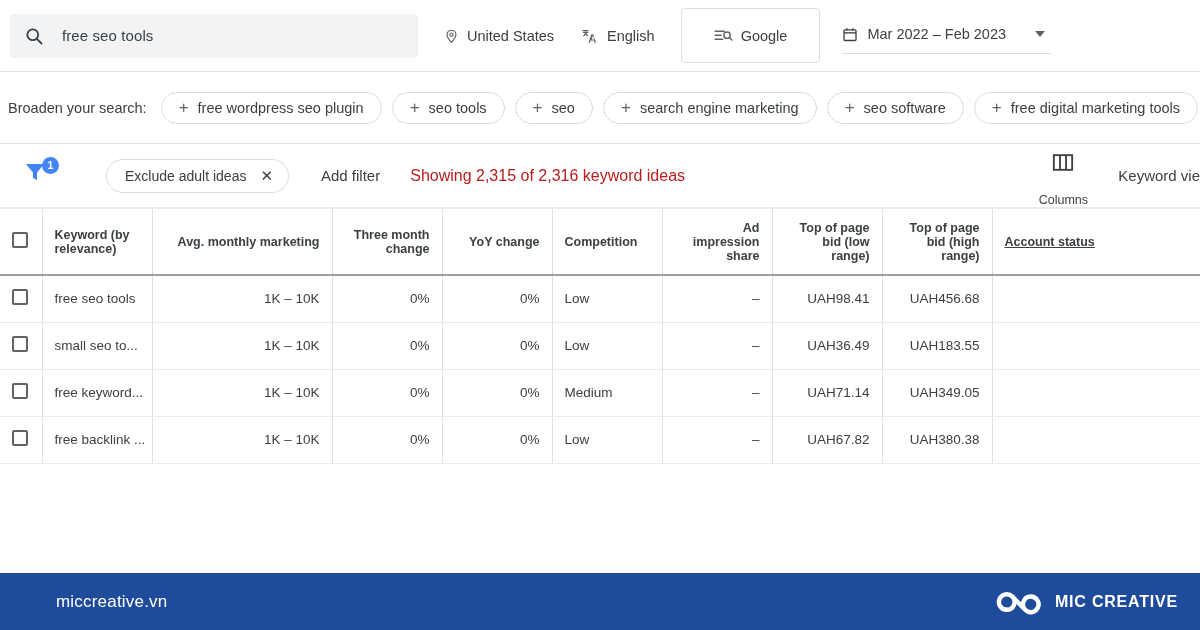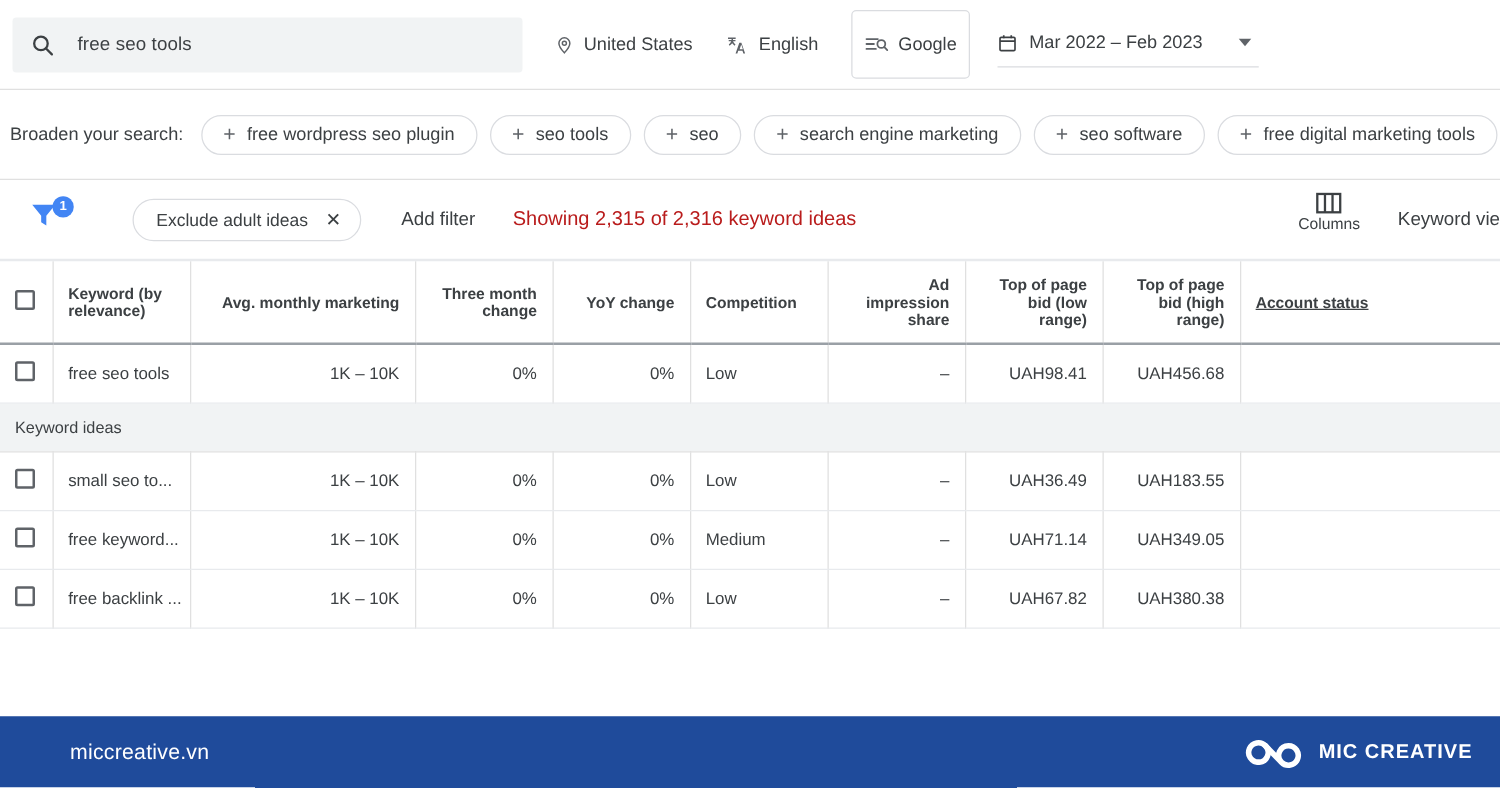--- a/index.html
+++ b/index.html
@@ -28,21 +28,21 @@
   .searchbox .q { font-size: 15px; color: #3c4043; margin-left: 18px; letter-spacing:.1px;}
   svg { display:block; }
   .tb-item {
     display: flex; align-items: center; gap: 8px;
     font-size: 14.5px; color: #3c4043;
     margin-left: 26px;
     white-space: nowrap;
   }
   .engine-chip {
     display:flex; align-items:center; gap:8px;
-    height: 55px; padding: 0 10px;
+    height: 55px; padding: 0 32px;
     border: 1px solid #dadce0; border-radius: 4px;
     font-size: 14.5px; color:#3c4043;
     margin-left: 26px;
     background:#fff;
   }
   .daterange {
     display:flex; align-items:center; gap:9px;
     margin-left: 22px;
     font-size: 14.5px; color:#3c4043;
     border-bottom: 1px solid #dadce0;
@@ -92,21 +92,21 @@
     display:flex;align-items:center;gap:14px;
     height:34px;padding:0 15px 0 18px;
     border:1px solid #dadce0;border-radius:17px;
     font-size:14px;color:#3c4043;
     margin-left: 44px;
   }
   .addfilter { font-size:15px; color:#3c4043; margin-left: 32px; }
   .showing { font-size:16px; color:#b91c1c; margin-left: 30px; }
   .columns-btn {
     position:absolute; right: 112px; top: 9px;
-    display:flex;flex-direction:column;align-items:center;gap:0;
+    display:flex;flex-direction:column;align-items:center;gap:21px;
     font-size:12.5px;color:#3c4043;
   }
   .kwview { position:absolute; right: 0px; top: 23px; font-size:15px; color:#3c4043; white-space:nowrap; }
 
   
   table.kwt { width:1200px; border-collapse: collapse; table-layout: fixed; }
   table.kwt th {
     font-size:12.5px; font-weight:700; color:#3c4043;
     vertical-align: middle; padding: 8px 12px;
     height: 66px;
@@ -311,23 +311,20 @@
         <td class="c-avg">1K – 10K</td>
         <td class="c-3m">0%</td>
         <td class="c-yoy">0%</td>
         <td class="c-comp">Low</td>
         <td class="c-ad">–</td>
         <td class="c-low">UAH98.41</td>
         <td class="c-high">UAH456.68</td>
         <td class="c-acct"></td>
       </tr>
 
-      <tr class="group">
-        <td colspan="10">Keyword ideas</td>
-      </tr>
       <tr>
         <td class="c-check">
           <span class="cb"></span>
         </td>
         <td class="c-kw">small seo to...</td>
         <td class="c-avg">1K – 10K</td>
         <td class="c-3m">0%</td>
         <td class="c-yoy">0%</td>
         <td class="c-comp">Low</td>
         <td class="c-ad">–</td>

